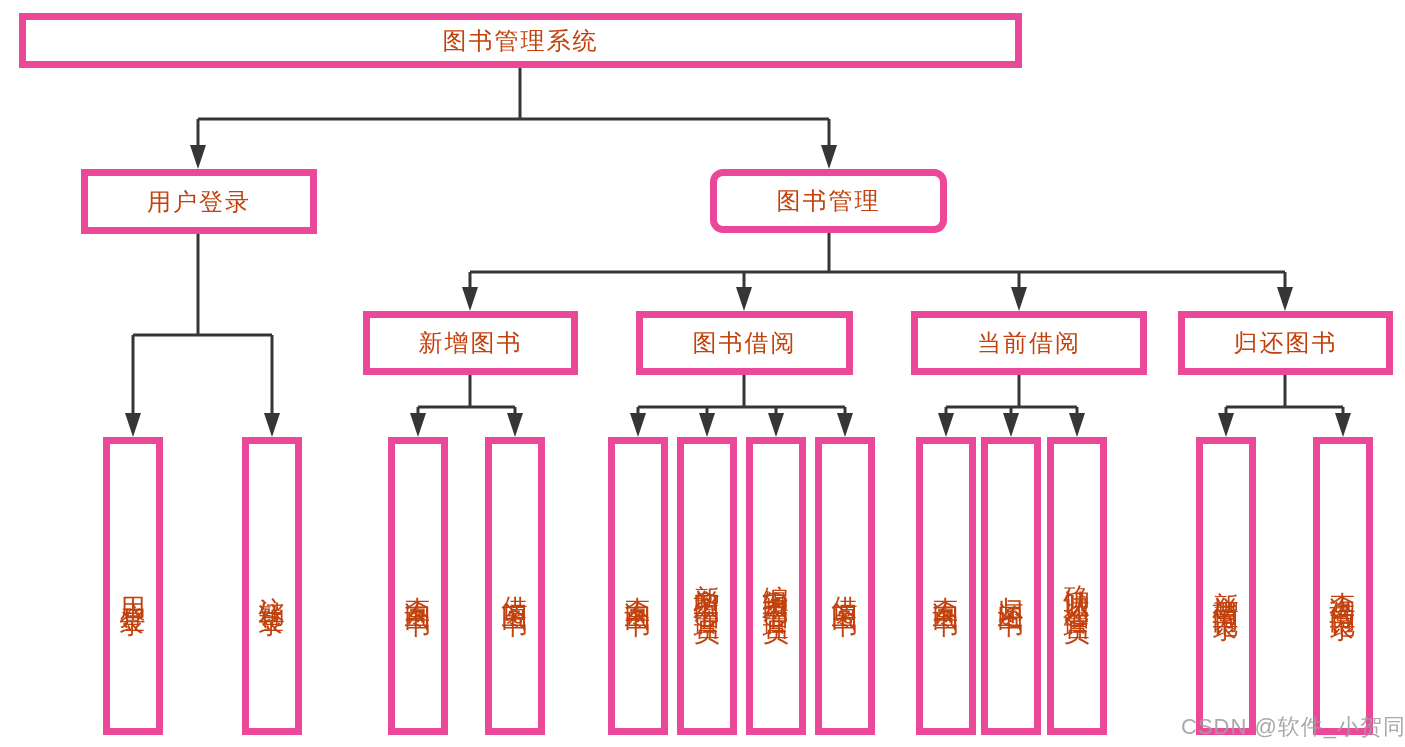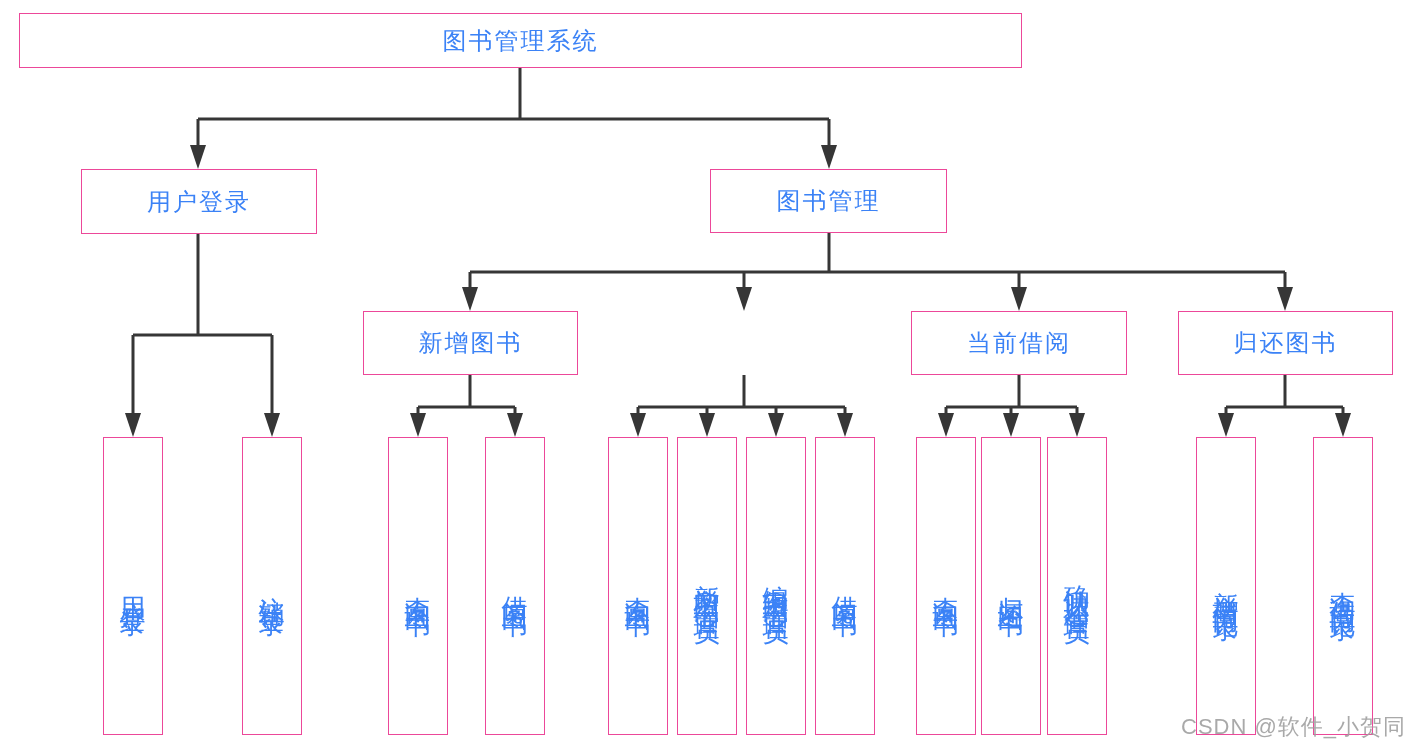--- a/index.html
+++ b/index.html
@@ -23,25 +23,25 @@
   }
   .wire {
     fill: none;
     stroke: #363636;
     stroke-width: 3;
   }
   .node {
     position: absolute;
     box-sizing: border-box;
     background: #ffffff;
-    border: 1px solid #ec4899;
+    border: 7px solid #ec4899;
     display: flex;
     align-items: center;
     justify-content: center;
-    color: #3b82f6;
+    color: #c2410c;
   }
   .node .h-label {
     font-size: 24px;
     letter-spacing: 2px;
     white-space: nowrap;
     line-height: 1;
   }
   .node.root .h-label {
     font-size: 24px;
   }
@@ -60,24 +60,24 @@
     font-size: 22px;
     color: #a0a0a0;
     opacity: 0.9;
     letter-spacing: 1px;
     white-space: nowrap;
     z-index: 5;
   }
   
   .n-root   { left: 19px;   top: 13px;  width: 1003px; height: 55px; }
   .n-login  { left: 81px;   top: 169px; width: 236px;  height: 65px; }
-  .n-mgmt   { left: 710px;  top: 169px; width: 237px;  height: 64px; }
+  .n-mgmt   { left: 710px;  top: 169px; width: 237px;  height: 64px; border-radius: 13px; }
   .n-g0     { left: 363px;  top: 311px; width: 215px;  height: 64px; }
   .n-g1     { left: 636px;  top: 311px; width: 217px;  height: 64px; }
-  .n-g2     { left: 911px;  top: 311px; width: 216px;  height: 64px; }
+  .n-g2     { left: 911px;  top: 311px; width: 236px;  height: 64px; }
   .n-g3     { left: 1178px; top: 311px; width: 215px;  height: 64px; }
   .leaf     { top: 437px; width: 60px; height: 298px; }
   .l-0  { left: 103px; }
   .l-1  { left: 242px; }
   .l-2  { left: 388px; }
   .l-3  { left: 485px; }
   .l-4  { left: 608px; }
   .l-5  { left: 677px; }
   .l-6  { left: 746px; }
   .l-7  { left: 815px; }
@@ -160,20 +160,23 @@
   <div class="node n-login">
     <span class="h-label">用户登录</span>
   </div>
   <div class="node n-mgmt">
     <span class="h-label">图书管理</span>
   </div>
 
   <div class="node n-g0">
     <span class="h-label">新增图书</span>
   </div>
+  <div class="node n-g1">
+    <span class="h-label">图书借阅</span>
+  </div>
   <div class="node n-g2">
     <span class="h-label">当前借阅</span>
   </div>
   <div class="node n-g3">
     <span class="h-label">归还图书</span>
   </div>
 
   <div class="node leaf l-0">
     <span class="v-label">用户登录</span>
   </div>

